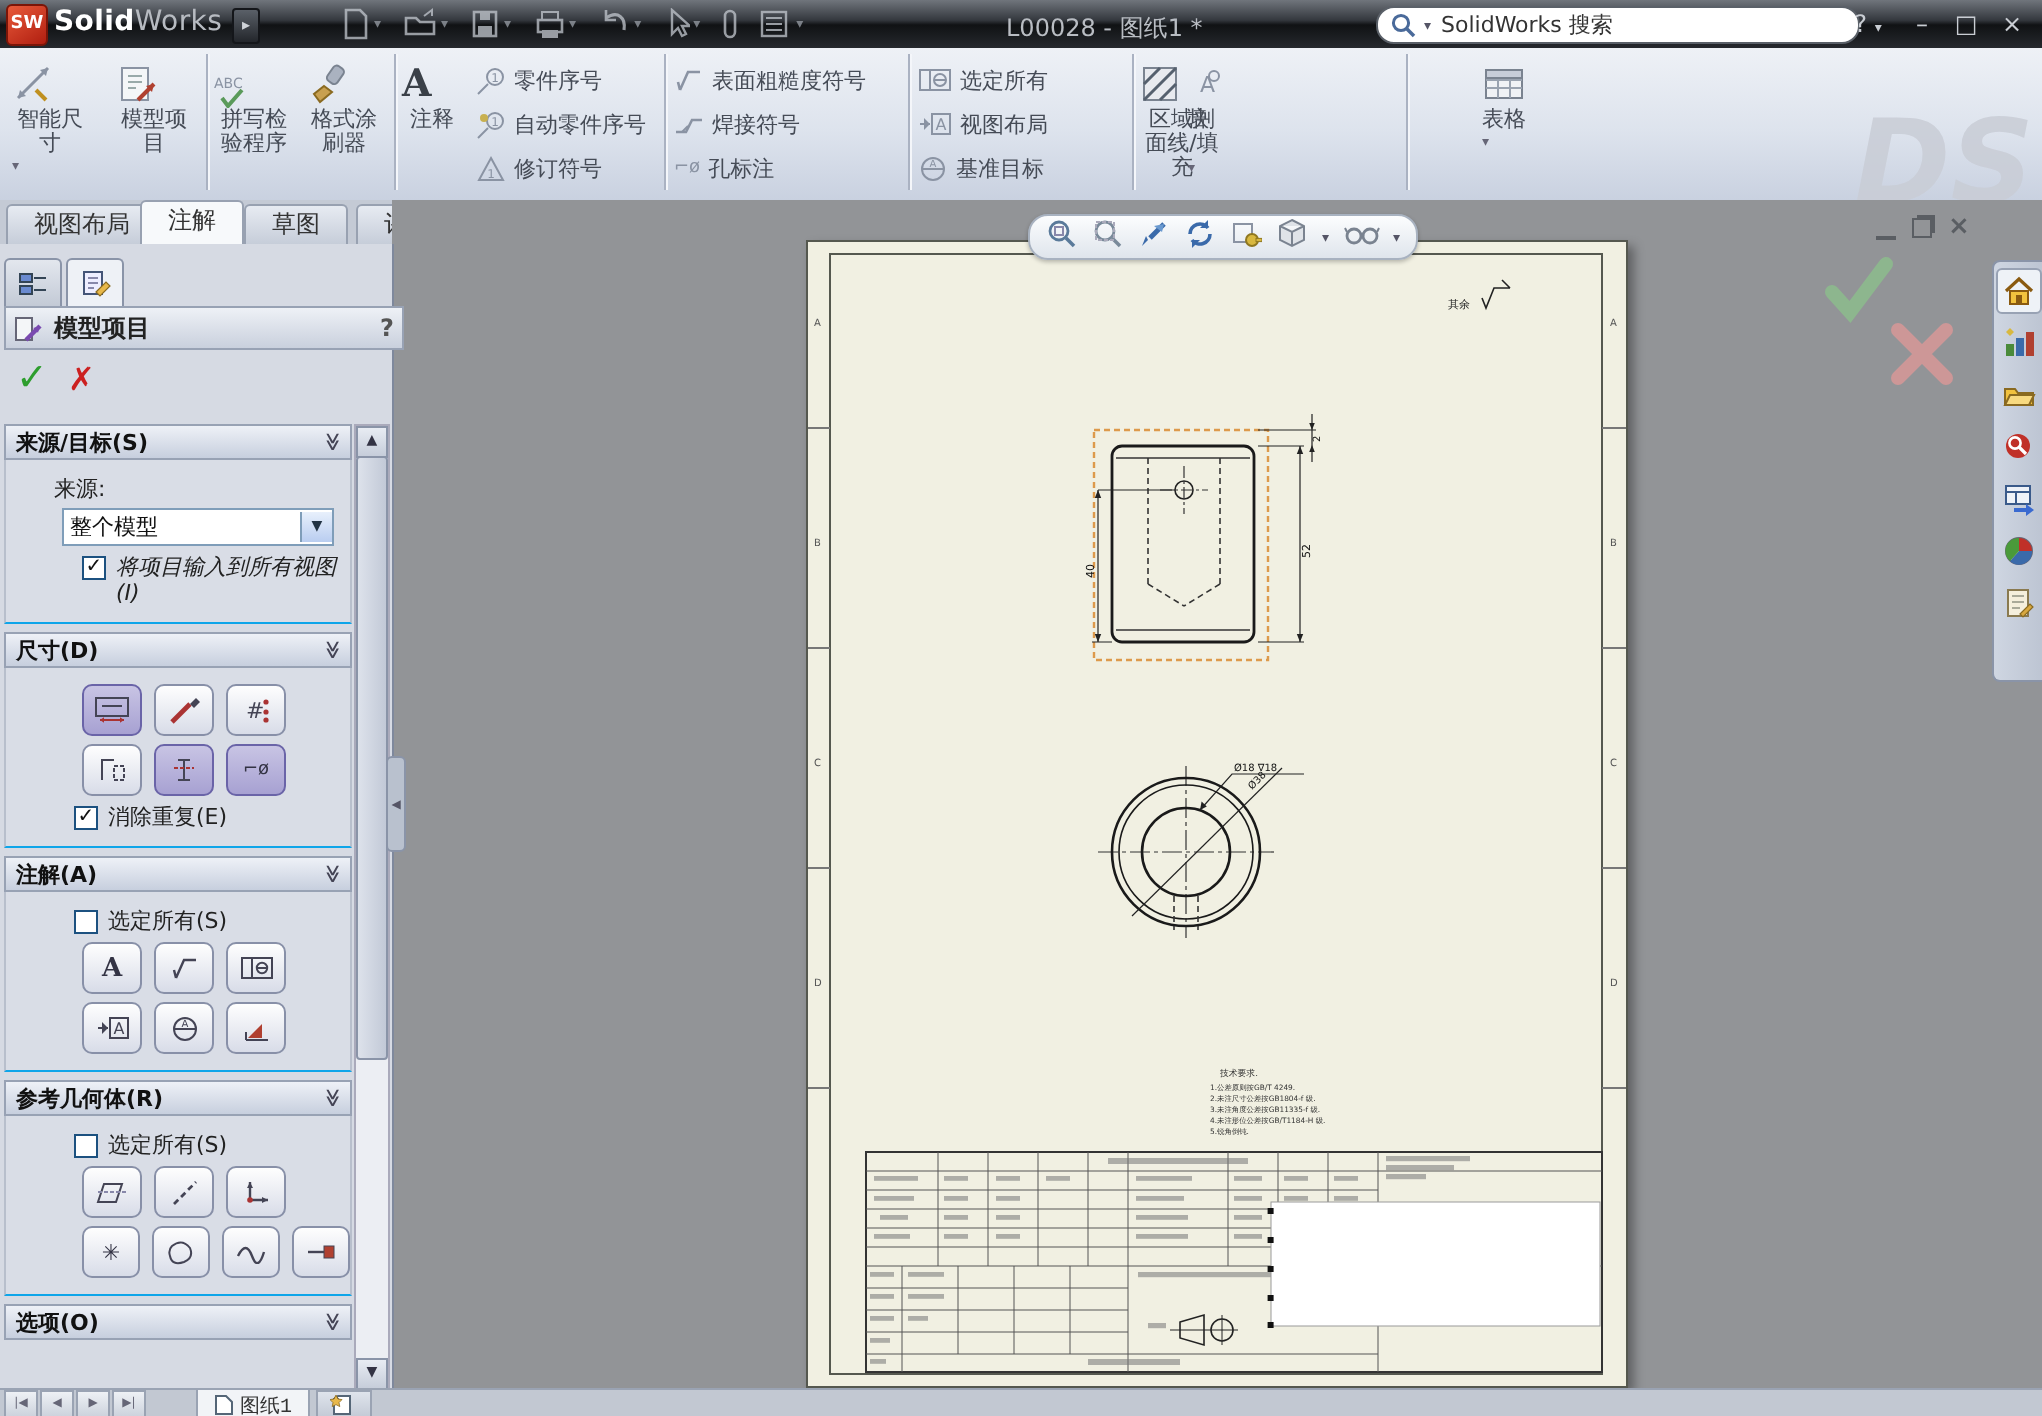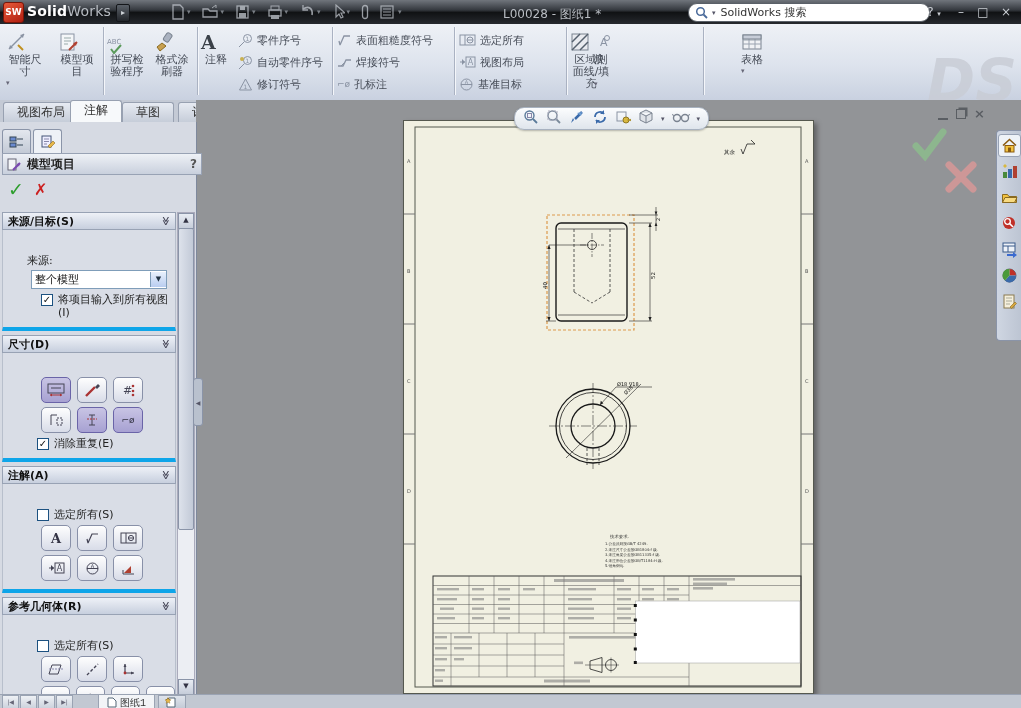--- a/index.html
+++ b/index.html
@@ -66,21 +66,21 @@
   .pm-tabs{left:2px;top:7px;height:24px;display:flex;gap:2px;}
   .pm-tab{width:27px;height:23px;background:linear-gradient(180deg,#e3e7ee,#c3cad6);border:1px solid #8a94a8;border-bottom:none;border-radius:3px 3px 0 0;display:flex;align-items:center;justify-content:center;}
   .pm-tab.active{background:#eef1f6;}
   .pm-hdr{left:2px;top:31px;width:190px;height:20px;background:linear-gradient(180deg,#eef1f6,#c9d0dd);border:1px solid #98a2b4;display:flex;align-items:center;gap:5px;padding:0 4px;font-weight:bold;font-size:12px;color:#222;}
   .pm-hdr .q{margin-left:auto;color:#555;font-weight:bold;}
   .pm-ok{left:8px;top:56px;font-size:19px;font-weight:bold;color:#2e9e2e;}
   .pm-x{left:34px;top:58px;font-size:16px;font-weight:bold;color:#cc2020;}
   .pm-body{left:2px;top:90px;width:174px;height:482px;overflow:hidden;}
   .sec-hdr{position:relative;height:16px;background:linear-gradient(180deg,#eef1f7,#c7cfde);border:1px solid #98a2b4;font-weight:bold;font-size:11px;color:#111;display:flex;align-items:center;padding:0 5px;margin-top:4px;}
   .sec-hdr .chev{margin-left:auto;font-size:9px;color:#445;transform:rotate(90deg);}
-  .sec-body{position:relative;padding:20px 0 6px 0;border-left:1px solid #b8bfcc;border-right:1px solid #b8bfcc;border-bottom:4px solid #0ea5e9;background:#d9dde6;}
+  .sec-body{position:relative;padding:4px 0 6px 0;border-left:1px solid #b8bfcc;border-right:1px solid #b8bfcc;border-bottom:1px solid #0ea5e9;background:#d9dde6;}
   .cbrow{display:flex;gap:5px;align-items:flex-start;margin:4px 6px 2px 34px;font-size:11px;line-height:13px;color:#222;}
   .cb{flex:0 0 auto;width:10px;height:10px;border:1px solid #1c5180;background:#fff;font-size:10px;line-height:9px;text-align:center;color:#111;margin-top:1px;}
   .field-label{margin:3px 0 2px 24px;color:#222;}
   .dropdown{margin-left:28px;width:134px;height:17px;background:#fff;border:1px solid #7f9db9;display:flex;align-items:center;}
   .dropdown .val{flex:1;padding:0 3px;font-size:11px;color:#111;white-space:nowrap;overflow:hidden;}
   .dropdown .dbtn{width:15px;height:15px;background:linear-gradient(180deg,#e8f0fc,#b9cdf0);border-left:1px solid #7f9db9;font-size:7px;color:#234;text-align:center;line-height:15px;}
   .btngrid{display:flex;gap:6px;margin:4px 0 2px 38px;}
   .pbtn{width:28px;height:24px;border:1px solid #8890a8;border-radius:5px;background:linear-gradient(180deg,#fefefe,#d8dce8);display:flex;align-items:center;justify-content:center;font-size:12px;color:#445;}
   .pbtn.sel{background:linear-gradient(180deg,#c8c4e4,#a7a1d2);border-color:#6a64a8;}
   .pm-scroll{left:177px;top:90px;width:16px;height:482px;background:#eceef3;border:1px solid #aab;}
@@ -636,21 +636,21 @@
           <span class="chev">≫</span>
         </div>
       <div class="sec-body">
         <div class="field-label">来源:</div>
         <div class="dropdown">
           <span class="val">整个模型</span>
           <span class="dbtn">▼</span>
         </div>
         <div class="cbrow" style="margin-left:38px;">
             <span class="cb">✓</span>
-            <span style="width:118px;">将项目输入到所有视图(I)</span>
+            <span style="width:118px;font-style:italic;">将项目输入到所有视图(I)</span>
           </div>
       </div>
 
       <div class="sec-hdr">
           <span>尺寸(D)</span>
           <span class="chev">≫</span>
         </div>
       <div class="sec-body">
         <div class="btngrid">
           <span class="pbtn sel">

